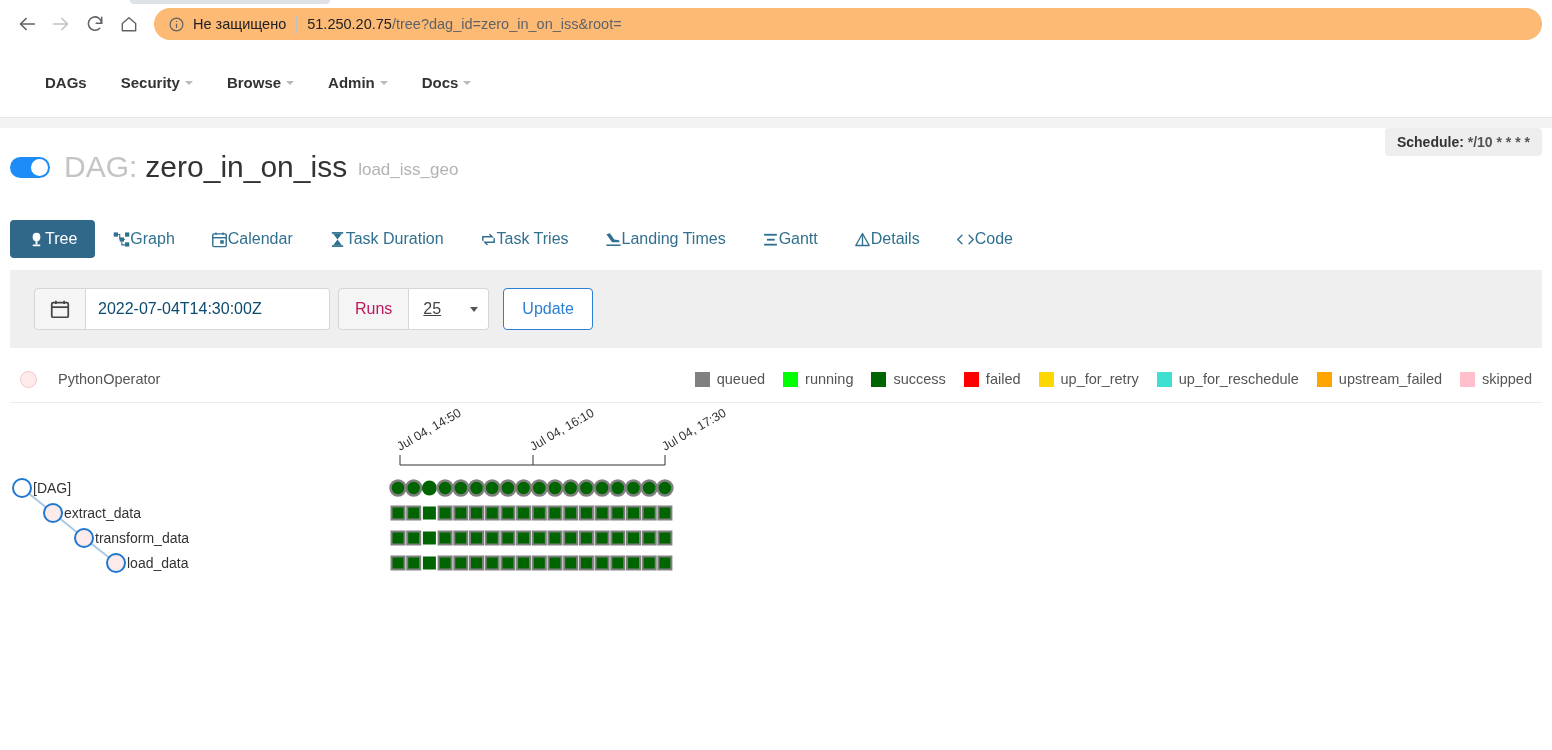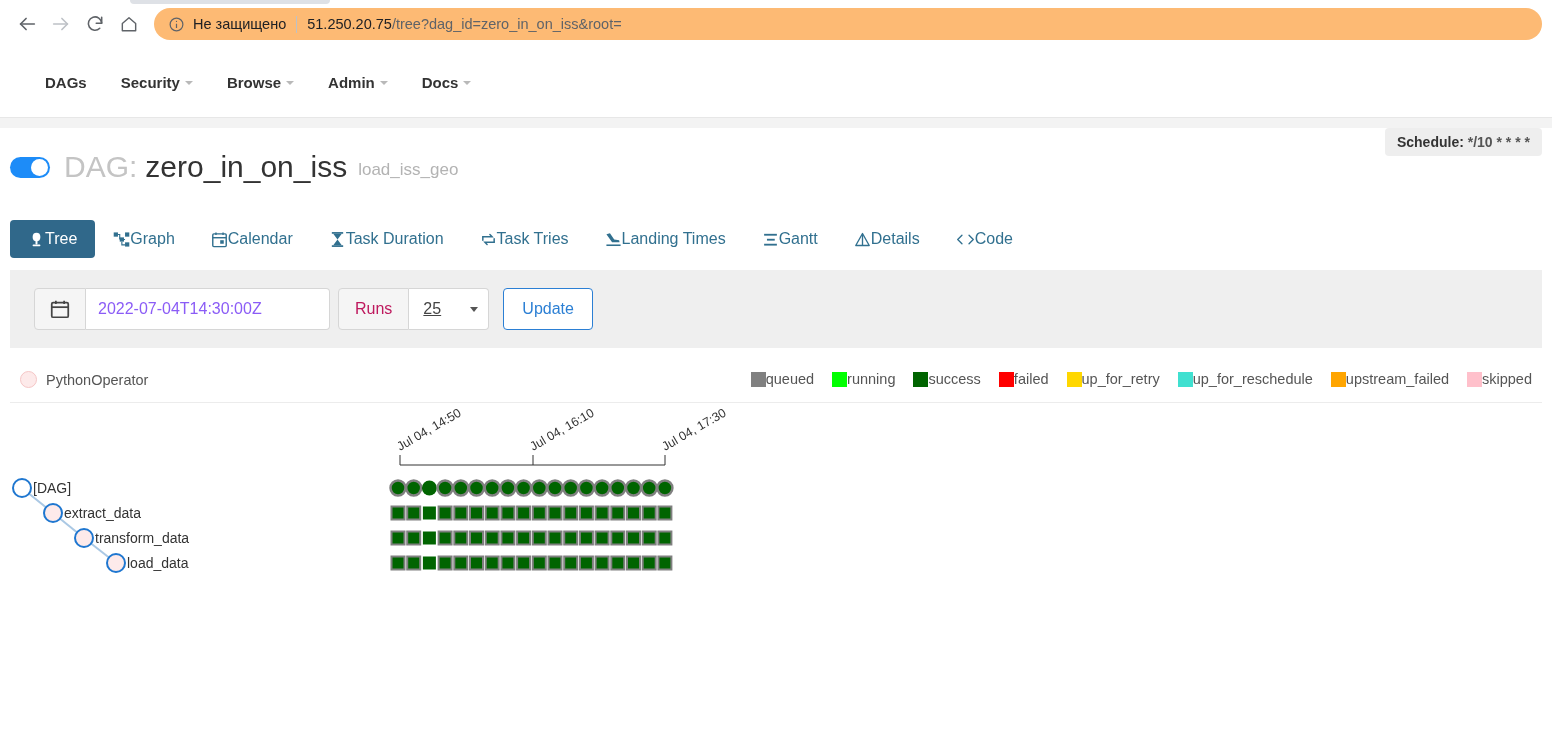--- a/index.html
+++ b/index.html
@@ -172,21 +172,21 @@
     border-radius: 4px 0 0 4px;
     display: flex; align-items: center; justify-content: center;
   }
   .date-input {
     width: 244px; height: 42px;
     background: #fff;
     border: 1px solid #d6d6d6;
     border-left: none;
     border-radius: 0 4px 4px 0;
     font-size: 16px;
-    color: #8b5cf6;
+    color: #0c4a6e;
     padding: 0 12px;
     font-family: "Liberation Sans", sans-serif;
     outline: none;
   }
   .runs-group { display: flex; margin-left: 8px; }
   .runs-label {
     height: 42px;
     background: #f5f5f5;
     border: 1px solid #d6d6d6;
     border-radius: 4px 0 0 4px;
@@ -225,35 +225,35 @@
     font-family: "Liberation Sans", sans-serif;
   }
 
   
   .legend-row {
     display: flex;
     align-items: center;
     padding: 16px 20px 0 20px;
     height: 46px;
   }
-  .op-legend { display: flex; align-items: flex-end; gap: 9px; }
+  .op-legend { display: flex; align-items: center; gap: 21px; }
   .op-circle {
     width: 17px; height: 17px;
     border-radius: 50%;
     background: #fdeaea;
     border: 1px solid #f5c6c6;
   }
   .op-label { font-size: 14.5px; color: #555; }
   .state-legend {
     margin-left: auto;
     display: flex;
     align-items: center;
     gap: 0;
   }
-  .state-item { display: flex; align-items: center; margin-left: 18px; }
+  .state-item { display: flex; align-items: center; gap: 7px; margin-left: 18px; }
   .state-swatch { width: 15px; height: 15px; flex: none; }
   .state-label { font-size: 14.5px; color: #555; white-space: nowrap; }
   .hr { height: 1px; background: #ececec; margin: 8px 10px 0 10px; }
 
   
   .tree-area { position: relative; height: 290px; }
   .tree-svg { position: absolute; left: 0; top: 0; }
 </style>
 </head>
 <body>

